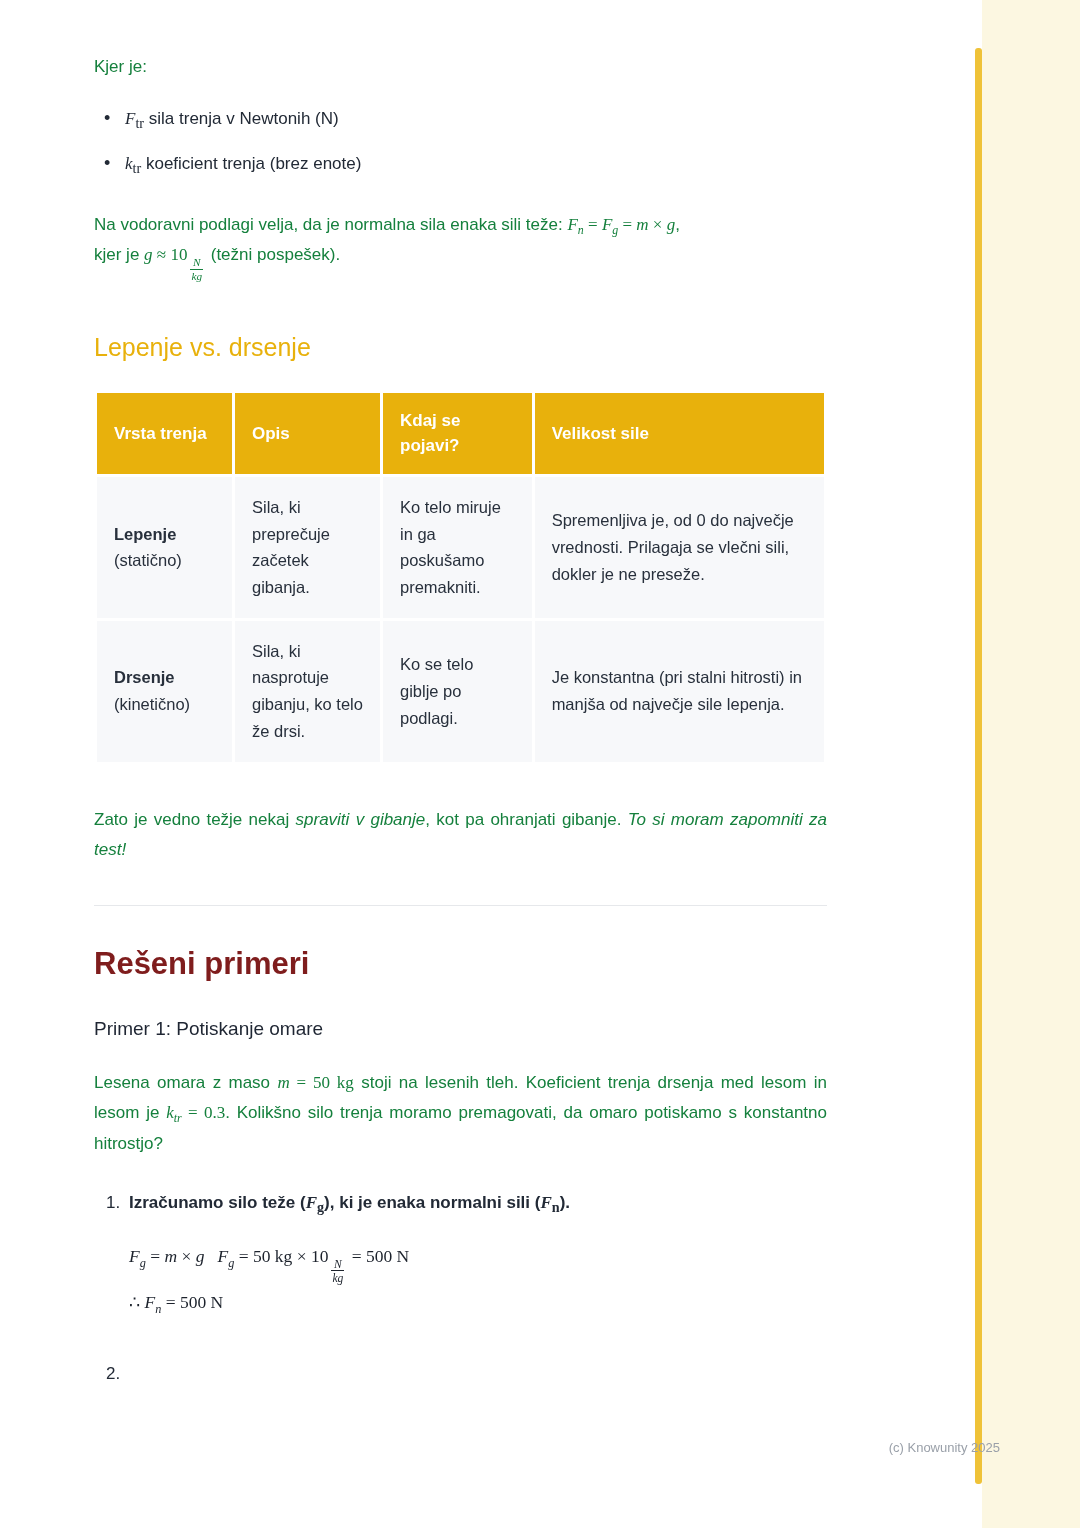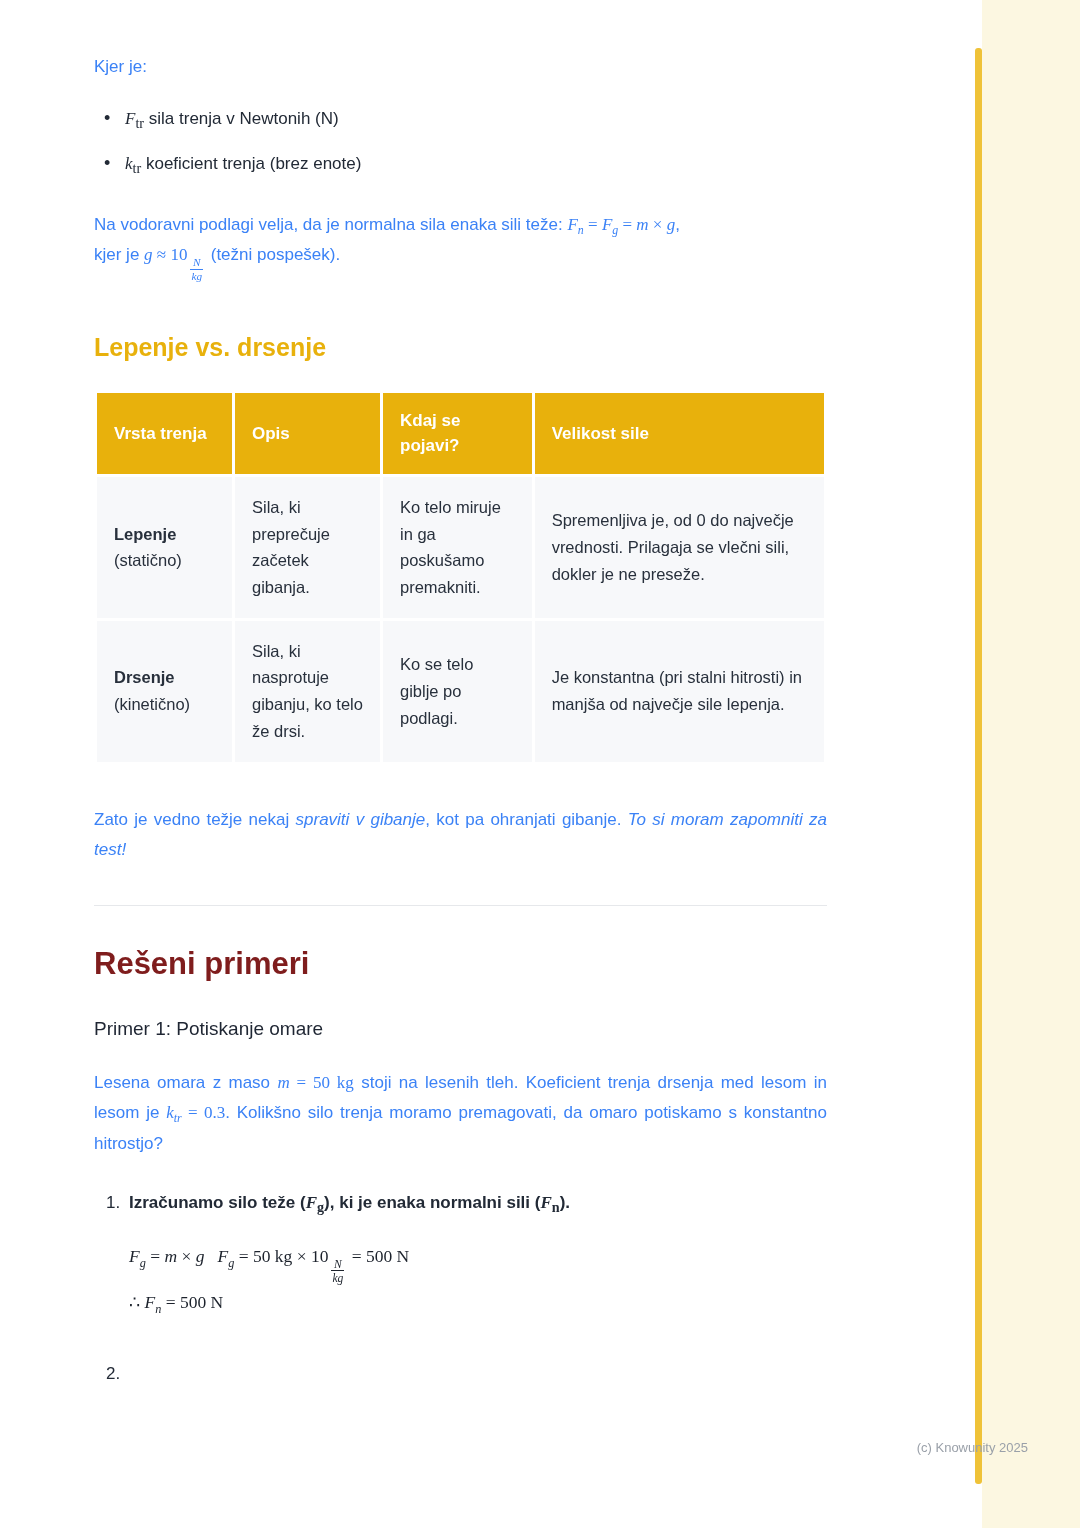--- a/index.html
+++ b/index.html
@@ -7,38 +7,38 @@
   body { font-family:"Liberation Sans","DejaVu Sans",sans-serif; color:#222a36; }
 
   .page { position:relative; width:1080px; height:1528px; background:#ffffff; overflow:hidden; }
 
   .side-band   { position:absolute; top:0; right:0; width:98px; height:100%; background:#FCF7E1; }
   .side-stripe { position:absolute; top:48px; bottom:44px; right:98px; width:7px; background:#EFC238; border-radius:3px; }
 
   .content { position:absolute; left:94px; top:52px; width:733px; }
 
   p { margin:0; }
-  .body-text { font-size:17px; line-height:1.78; color:#3b82f6; }
+  .body-text { font-size:17px; line-height:1.78; color:#15803d; }
   .justify { text-align:justify; }
 
   
   .m   { font-family:"Liberation Serif","DejaVu Serif",serif; }
   .mi  { font-style:italic; }
   .m sub { font-size:70%; font-style:italic; line-height:0; }
   .frac { display:inline-flex; flex-direction:column; align-items:center; vertical-align:-0.55em;
           line-height:1.05; font-size:0.66em; margin:0 3px; font-style:italic; }
   .frac .den { border-top:1.2px solid currentColor; padding:1px 1px 0; }
   .gap { margin-left:13px; }
 
   
   .bullets { list-style:none; margin:24px 0 30px; padding:0; }
   .bullets li { position:relative; padding-left:31px; margin-bottom:15px; font-size:17px; line-height:1.55; }
   .bullets li::before { content:"•"; position:absolute; left:10px; top:-1px; font-size:18px; color:#222a36; }
 
-  .h-section { color:#E8B10C; font-size:25px; font-weight:700; margin:50px 0 28px; }
+  .h-section { color:#E8B10C; font-size:25px; font-weight:400; margin:50px 0 28px; }
   .h-big     { color:#7f1d1d; font-size:31px; font-weight:700; margin:40px 0 0; }
   .h-primer  { color:#1f2633; font-size:19px; font-weight:400; margin:36px 0 0; }
 
   
   .ftable { width:100%; border-collapse:separate; border-spacing:3px; table-layout:fixed; margin:0 0 40px; }
   .ftable th { background:#E8B10C; color:#ffffff; font-weight:700; font-size:17px; text-align:left;
                padding:15px 17px; vertical-align:middle; line-height:1.5; }
   .ftable td { background:#F7F8FA; color:#28303c; font-size:16.5px; padding:17px 17px;
                vertical-align:middle; line-height:1.62; }
   .rowname { font-weight:700; }
@@ -49,21 +49,21 @@
   hr.divider { border:none; border-top:1px solid #E6E8EB; margin:40px 0 0; }
 
   
   .steps { margin:30px 0 0; }
   .step  { display:flex; align-items:flex-start; padding-left:12px; font-size:17px; line-height:1.6; }
   .step + .step { margin-top:40px; }
   .step .num { width:15px; margin-right:8px; flex:none; }
   .step .stext { font-weight:700; }
   .formula { margin:20px 0 0; font-size:17.5px; line-height:2.05; color:#1c222c; }
 
-  .watermark { position:absolute; top:1440px; right:52px; font-size:13px; color:#9AA0A9; z-index:3; }
+  .watermark { position:absolute; top:1440px; right:80px; font-size:13px; color:#9AA0A9; z-index:3; }
 </style>
 </head>
 <body>
 
 <div class="page">
   <div class="side-band"></div>
   <div class="side-stripe"></div>
 
   <div class="content">
 

